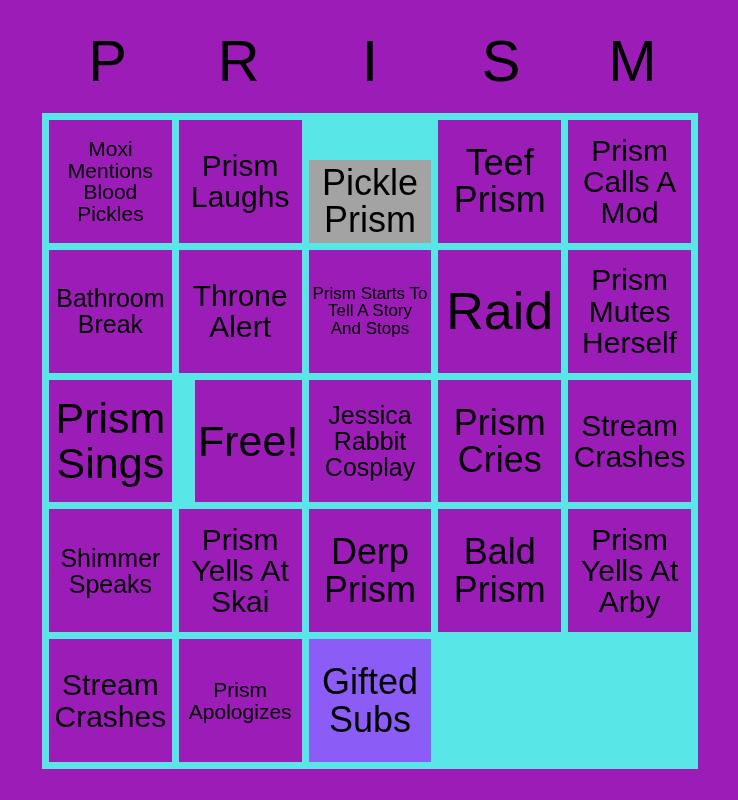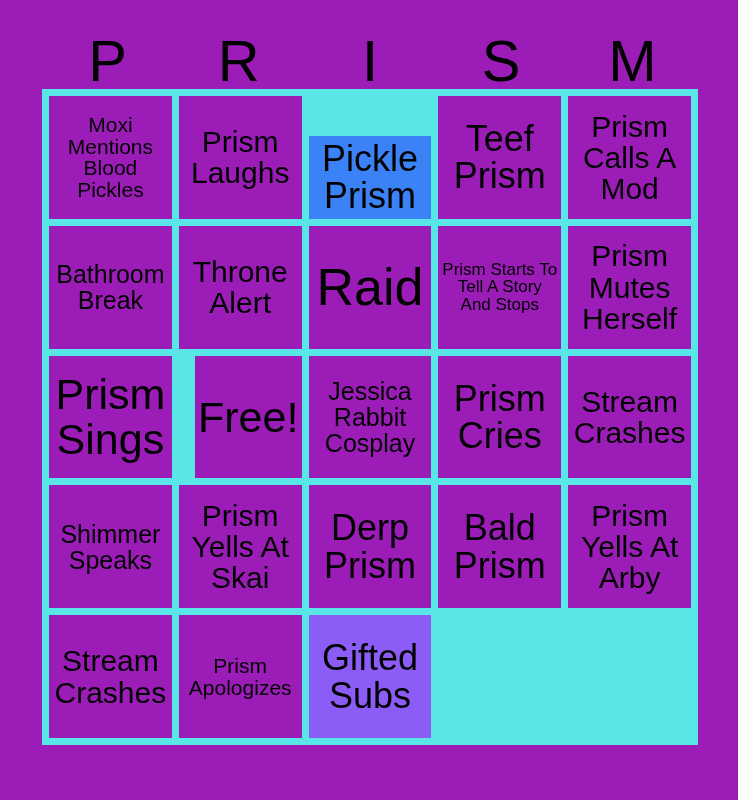--- a/index.html
+++ b/index.html
@@ -39,21 +39,21 @@
     line-height: 1;
     font-weight: 400;
     letter-spacing: 0px;
     font-family: "Liberation Sans", sans-serif;
     user-select: none;
   }
   
   #grid {
     position: absolute;
     left: 42px;
-    top: 89px;
+    top: 113px;
     width: 656px;
     height: 656px;
     background: #58e6e6;
     display: grid;
     grid-template-columns: repeat(5, 1fr);
     grid-template-rows: repeat(5, 1fr);
     gap: 7px;
     padding: 7px;
     box-sizing: border-box;
   }
@@ -90,28 +90,28 @@
     <span class="header-letter" style="color: rgb(0, 0, 0);">P</span>
     <span class="header-letter" style="color: rgb(0, 0, 0);">R</span>
     <span class="header-letter" style="color: rgb(0, 0, 0);">I</span>
     <span class="header-letter" style="color: rgb(0, 0, 0);">S</span>
     <span class="header-letter" style="color: rgb(0, 0, 0);">M</span>
   </div>
 
   <div id="grid" style="background: rgb(88, 230, 230);">
     <div class="cell fs-xs" style="background: rgb(156, 28, 184); color: rgb(0, 0, 0);">Moxi Mentions Blood Pickles</div>
     <div class="cell fs-md" style="background: rgb(156, 28, 184); color: rgb(0, 0, 0);">Prism Laughs</div>
-    <div class="cell fs-lg" style="background: #3b82f6; color: rgb(0, 0, 0); margin-top: 40px;">Pickle Prism</div>
+    <div class="cell fs-lg" style="background: #a3a3a3; color: rgb(0, 0, 0); margin-top: 40px;">Pickle Prism</div>
     <div class="cell fs-lg" style="background: rgb(156, 28, 184); color: rgb(0, 0, 0);">Teef Prism</div>
 
     <div class="cell fs-md" style="background: rgb(156, 28, 184); color: rgb(0, 0, 0);">Prism Calls A Mod</div>
     <div class="cell fs-sm" style="background: rgb(156, 28, 184); color: rgb(0, 0, 0);">Bathroom Break</div>
     <div class="cell fs-md" style="background: rgb(156, 28, 184); color: rgb(0, 0, 0);">Throne Alert</div>
+    <div class="cell fs-xxs" style="background: rgb(156, 28, 184); color: rgb(0, 0, 0);">Prism Starts To Tell A Story And Stops</div>
     <div class="cell fs-xxl" style="background: rgb(156, 28, 184); color: rgb(0, 0, 0);">Raid</div>
-    <div class="cell fs-xxs" style="background: rgb(156, 28, 184); color: rgb(0, 0, 0);">Prism Starts To Tell A Story And Stops</div>
 
     <div class="cell fs-md" style="background: rgb(156, 28, 184); color: rgb(0, 0, 0);">Prism Mutes Herself</div>
     <div class="cell fs-xl" style="background: rgb(156, 28, 184); color: rgb(0, 0, 0);">Prism Sings</div>
     <div class="cell fs-xl" style="background: rgb(156, 28, 184); color: rgb(0, 0, 0); margin-left: 16px;">Free!</div>
     <div class="cell fs-sm" style="background: rgb(156, 28, 184); color: rgb(0, 0, 0);">Jessica Rabbit Cosplay</div>
     <div class="cell fs-lg" style="background: rgb(156, 28, 184); color: rgb(0, 0, 0);">Prism Cries</div>
 
     <div class="cell fs-md" style="background: rgb(156, 28, 184); color: rgb(0, 0, 0);">Stream Crashes</div>
     <div class="cell fs-sm" style="background: rgb(156, 28, 184); color: rgb(0, 0, 0);">Shimmer Speaks</div>
     <div class="cell fs-md" style="background: rgb(156, 28, 184); color: rgb(0, 0, 0);">Prism Yells At Skai</div>

